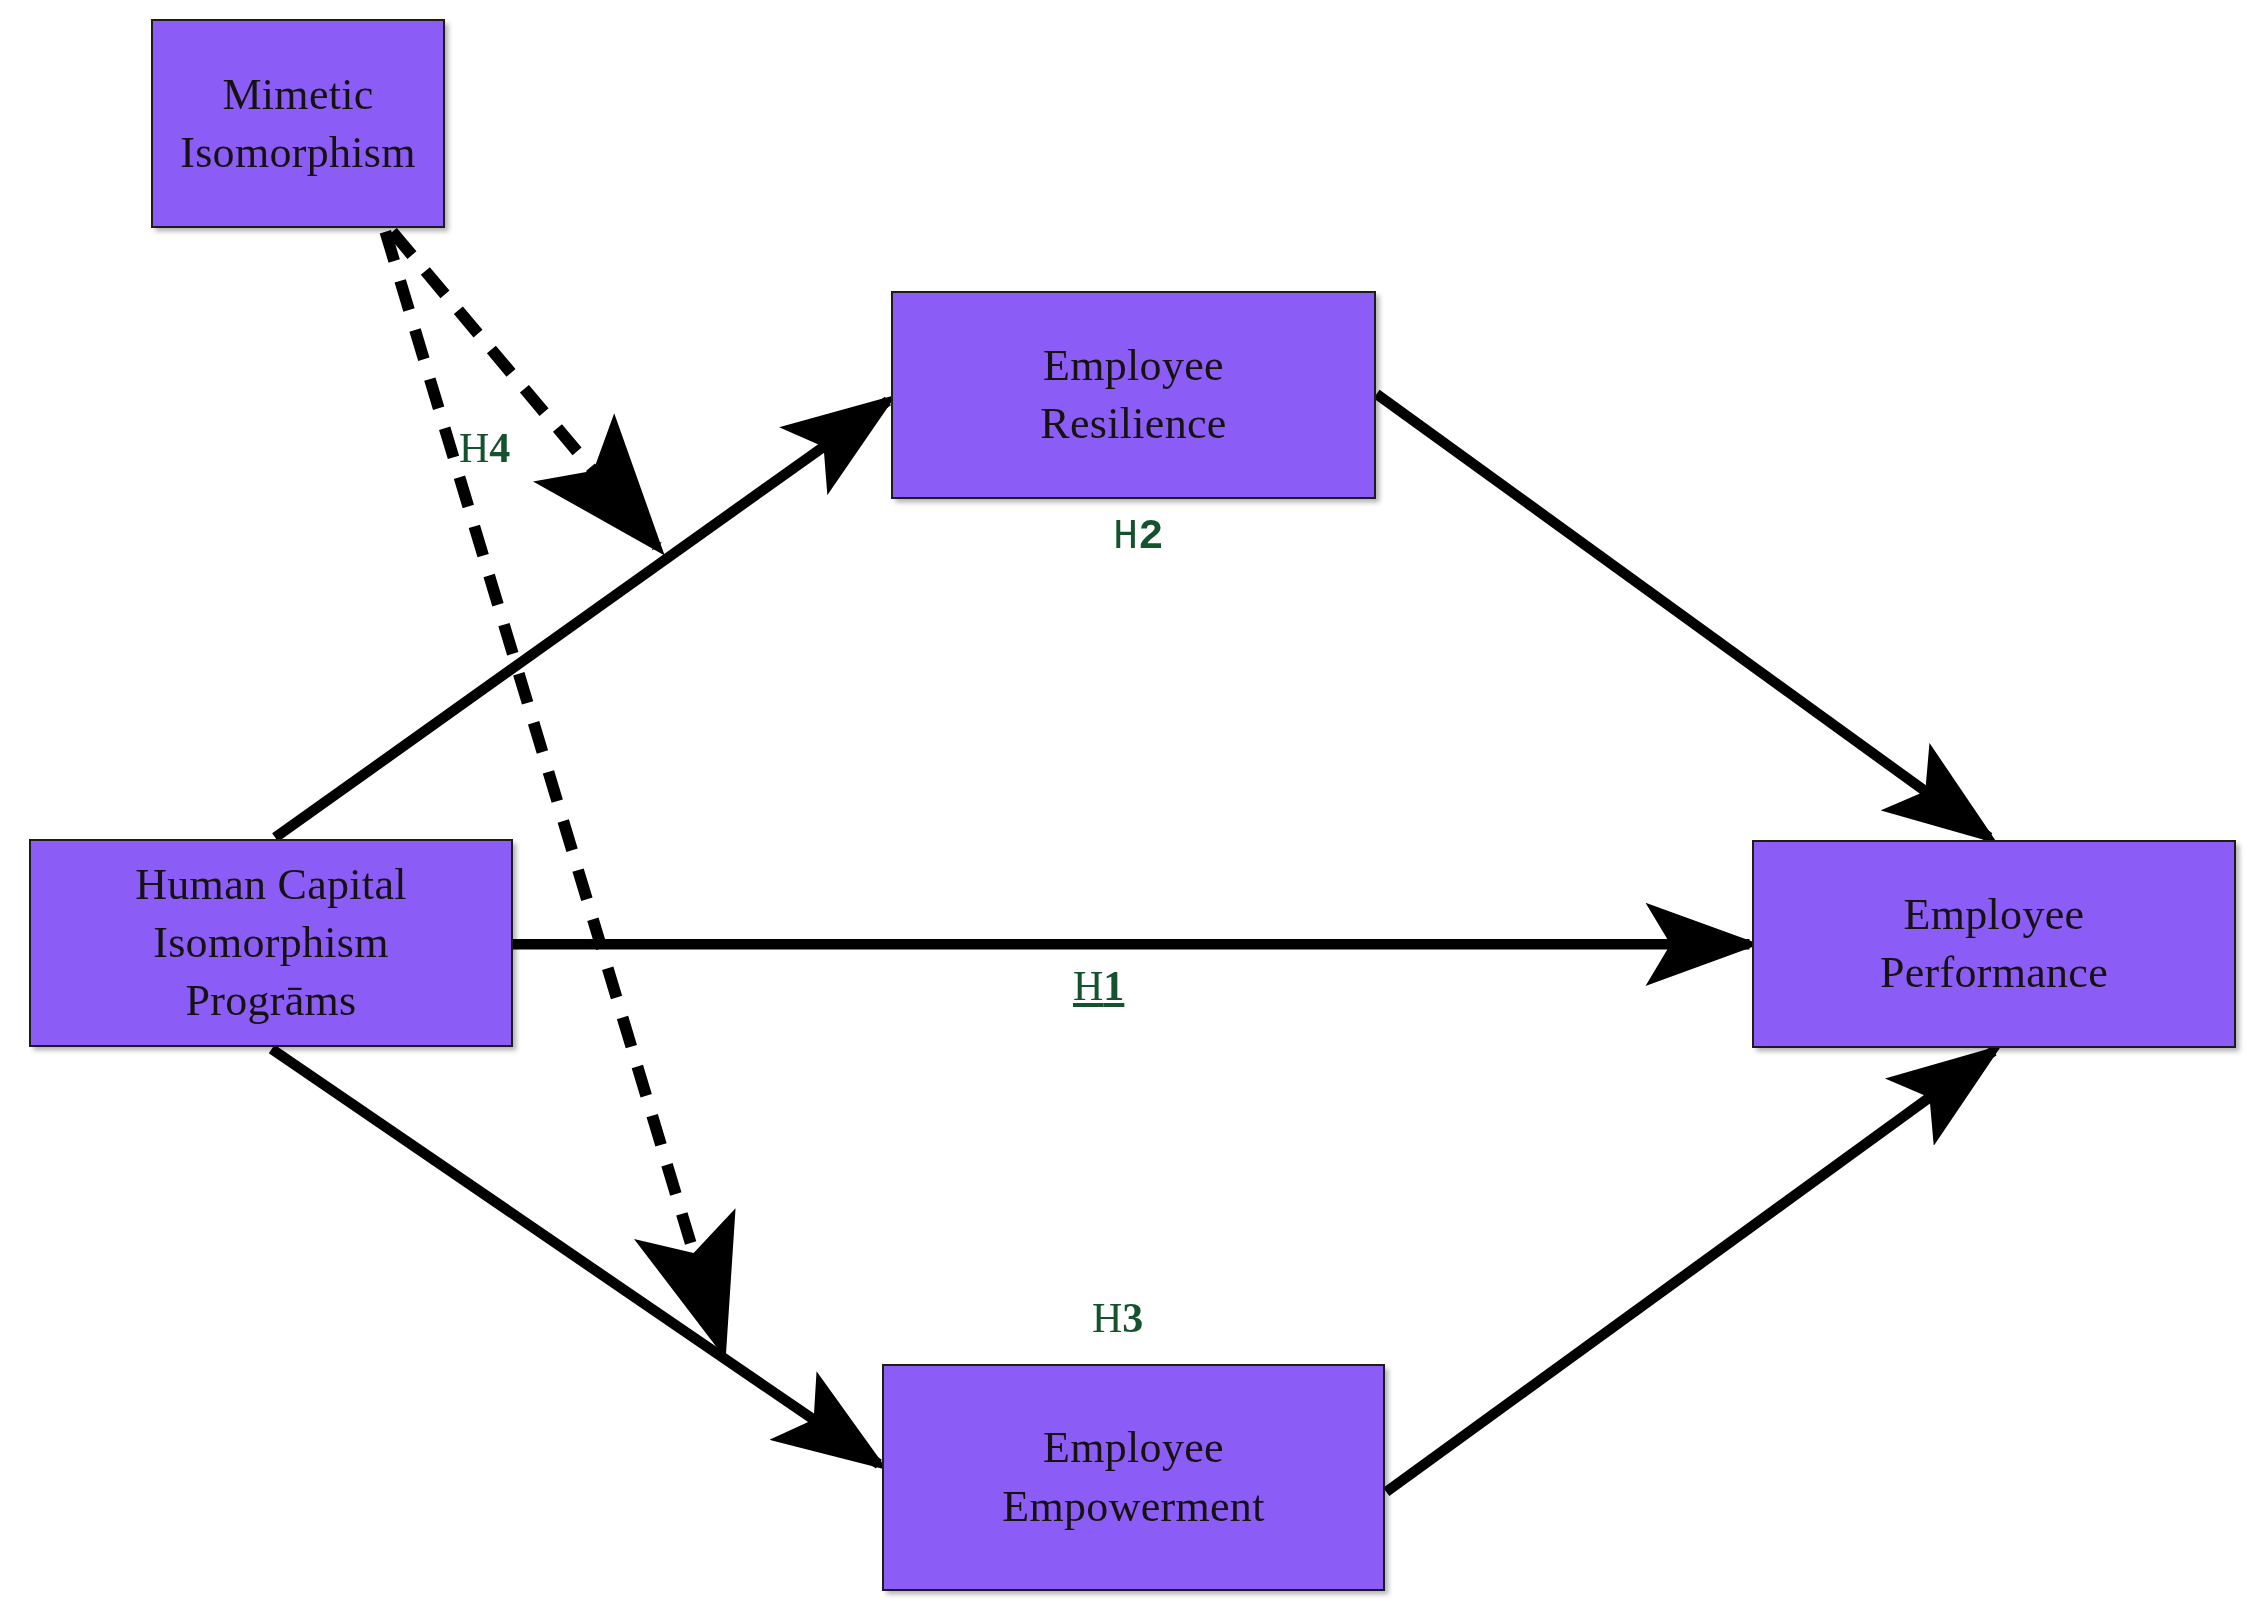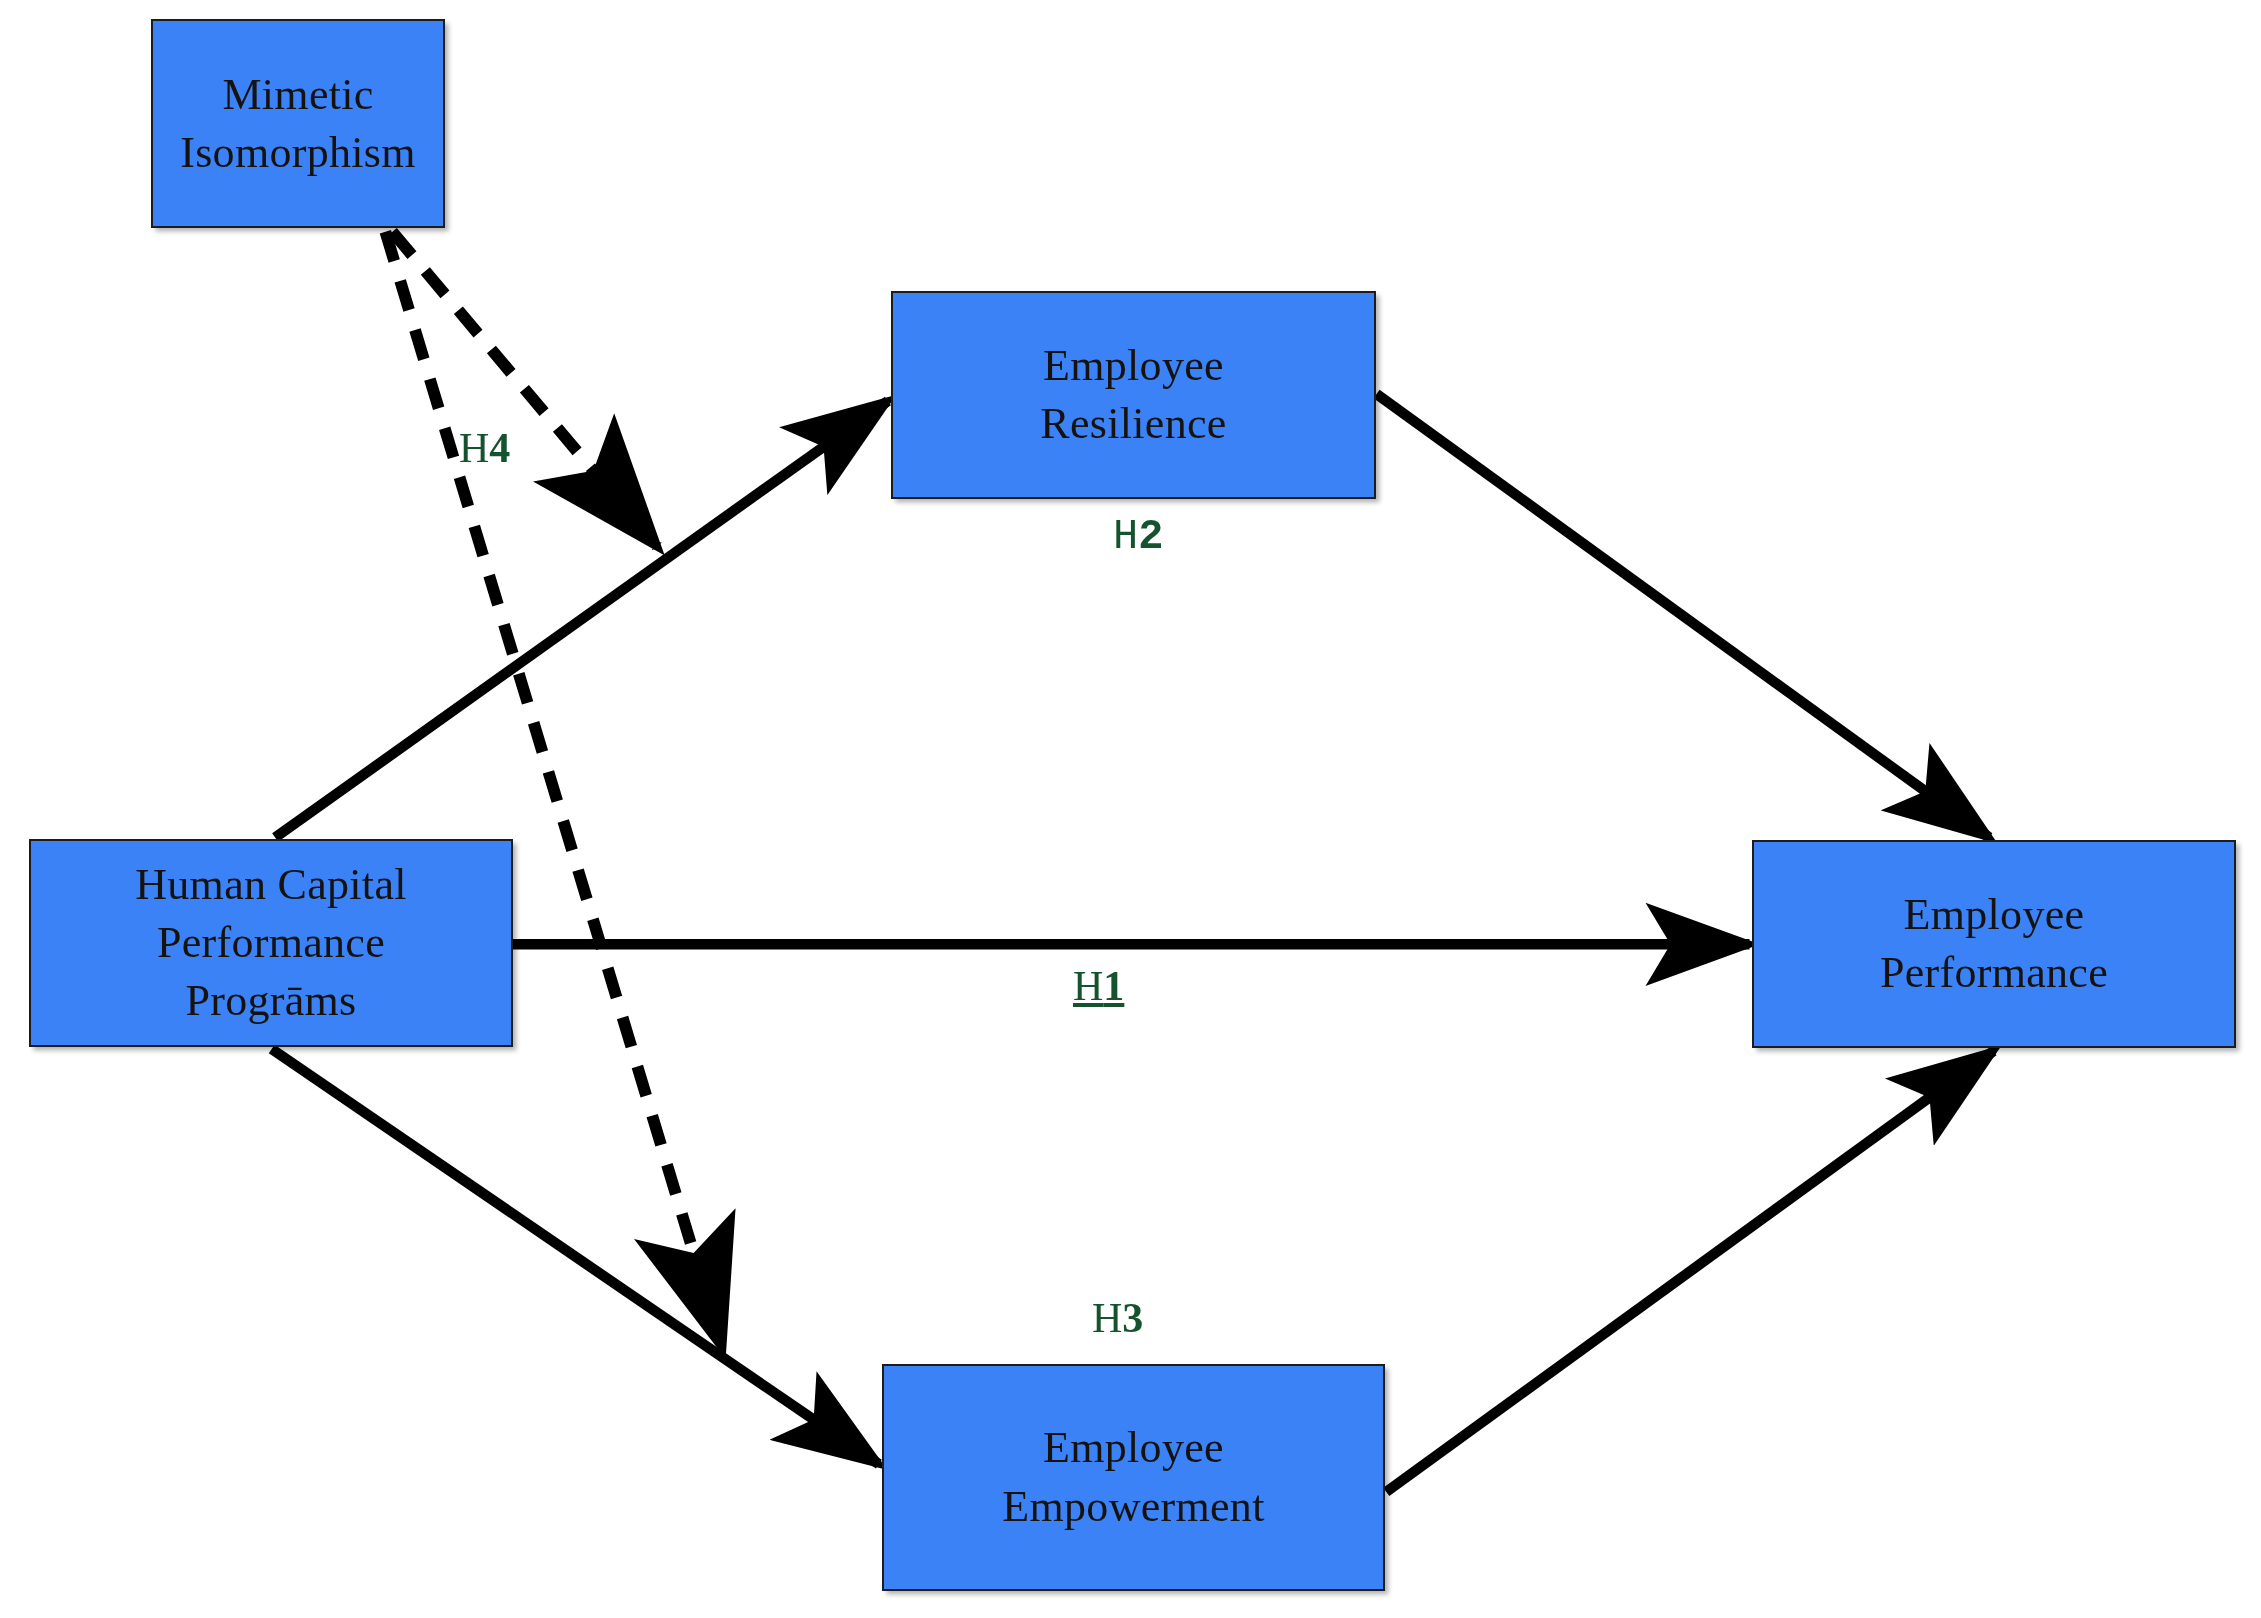--- a/index.html
+++ b/index.html
@@ -18,21 +18,21 @@
   svg.edges {
     position: absolute;
     left: 0;
     top: 0;
     width: 2261px;
     height: 1619px;
   }
   .node {
     position: absolute;
     box-sizing: border-box;
-    background: #3b82f6;
+    background: #8b5cf6;
     border: 2.8px solid #1c1c1c;
     box-shadow: 3.5px 4.2px 4.9px rgba(0,0,0,0.30);
     display: flex;
     align-items: center;
     justify-content: center;
     text-align: center;
     z-index: 3;
   }
   .node-label {
     font-family: "Liberation Serif", "DejaVu Serif", serif;
@@ -90,21 +90,21 @@
 Isomorphism</span>
   </div>
 
   <div class="node" style="left:891px; top:291px; width:485px; height:208px;">
     <span class="node-label">Employee
 Resilience</span>
   </div>
 
   <div class="node" style="left:29px; top:839px; width:484px; height:208px;">
     <span class="node-label">Human Capital
-Performance
+Isomorphism
 Progrāms</span>
   </div>
 
   <div class="node" style="left:1752px; top:840px; width:484px; height:208px;">
     <span class="node-label">Employee
 Performance</span>
   </div>
 
   <div class="node" style="left:882px; top:1364px; width:503px; height:227px;">
     <span class="node-label">Employee

